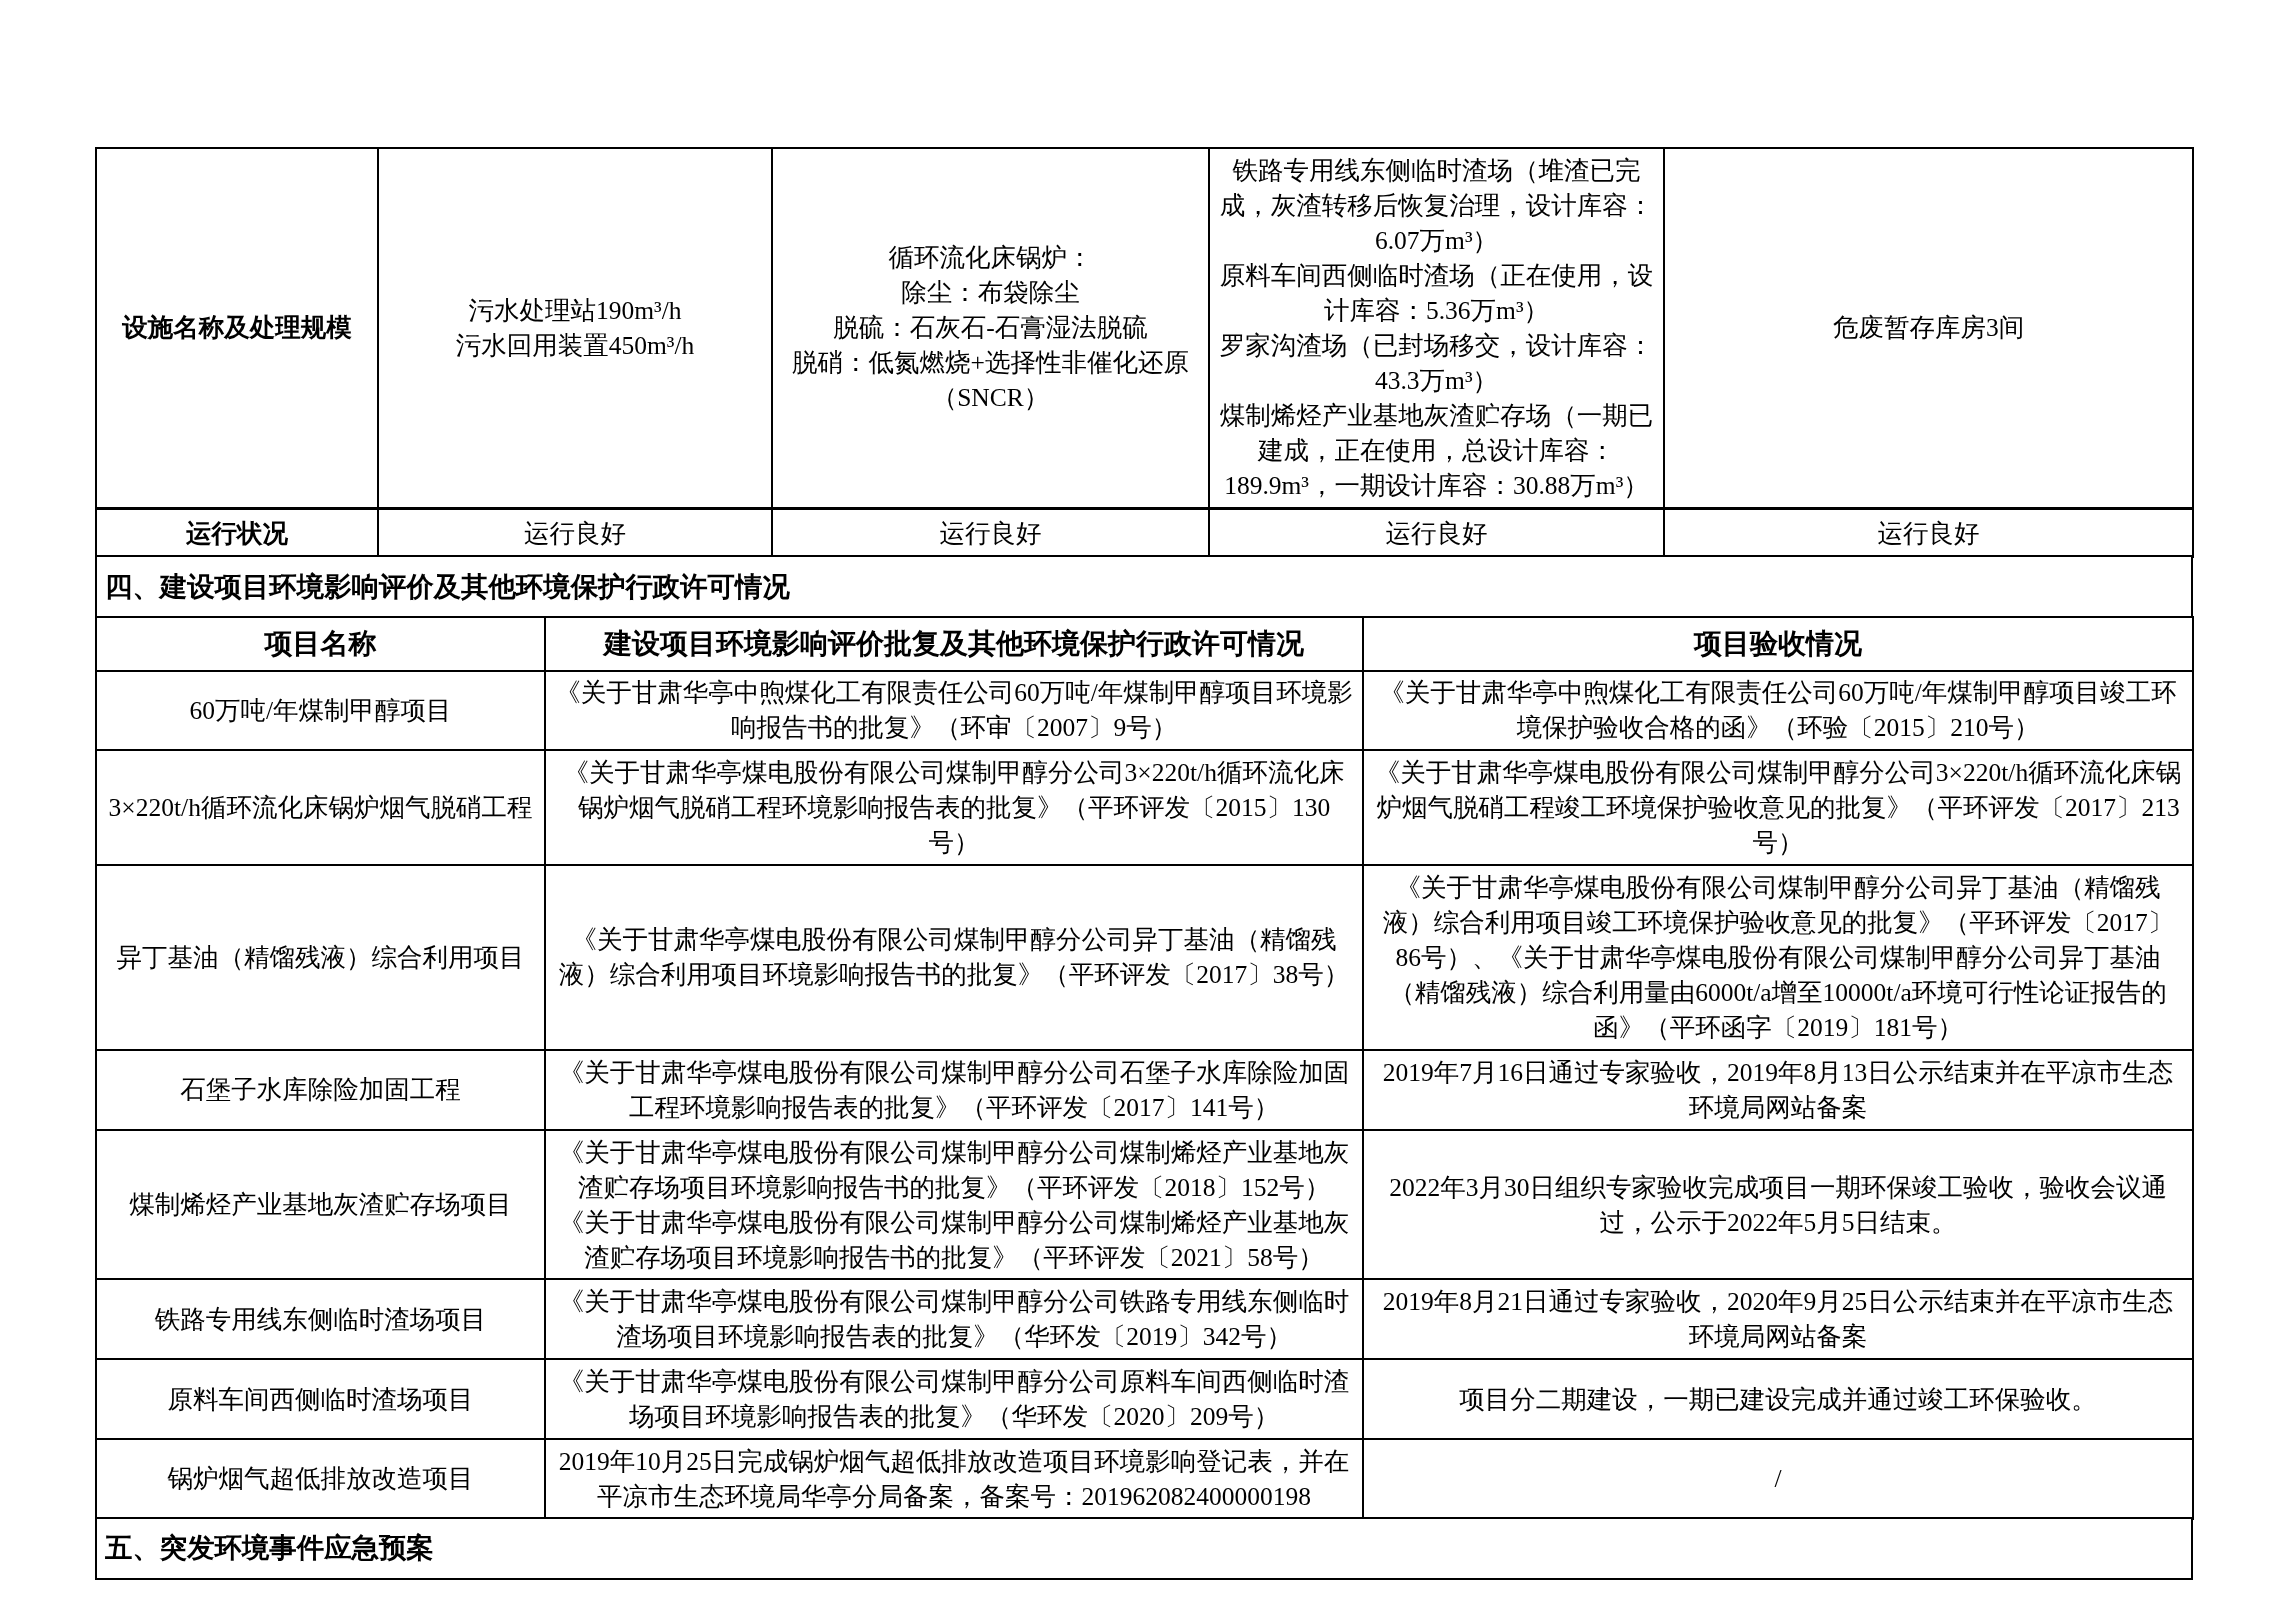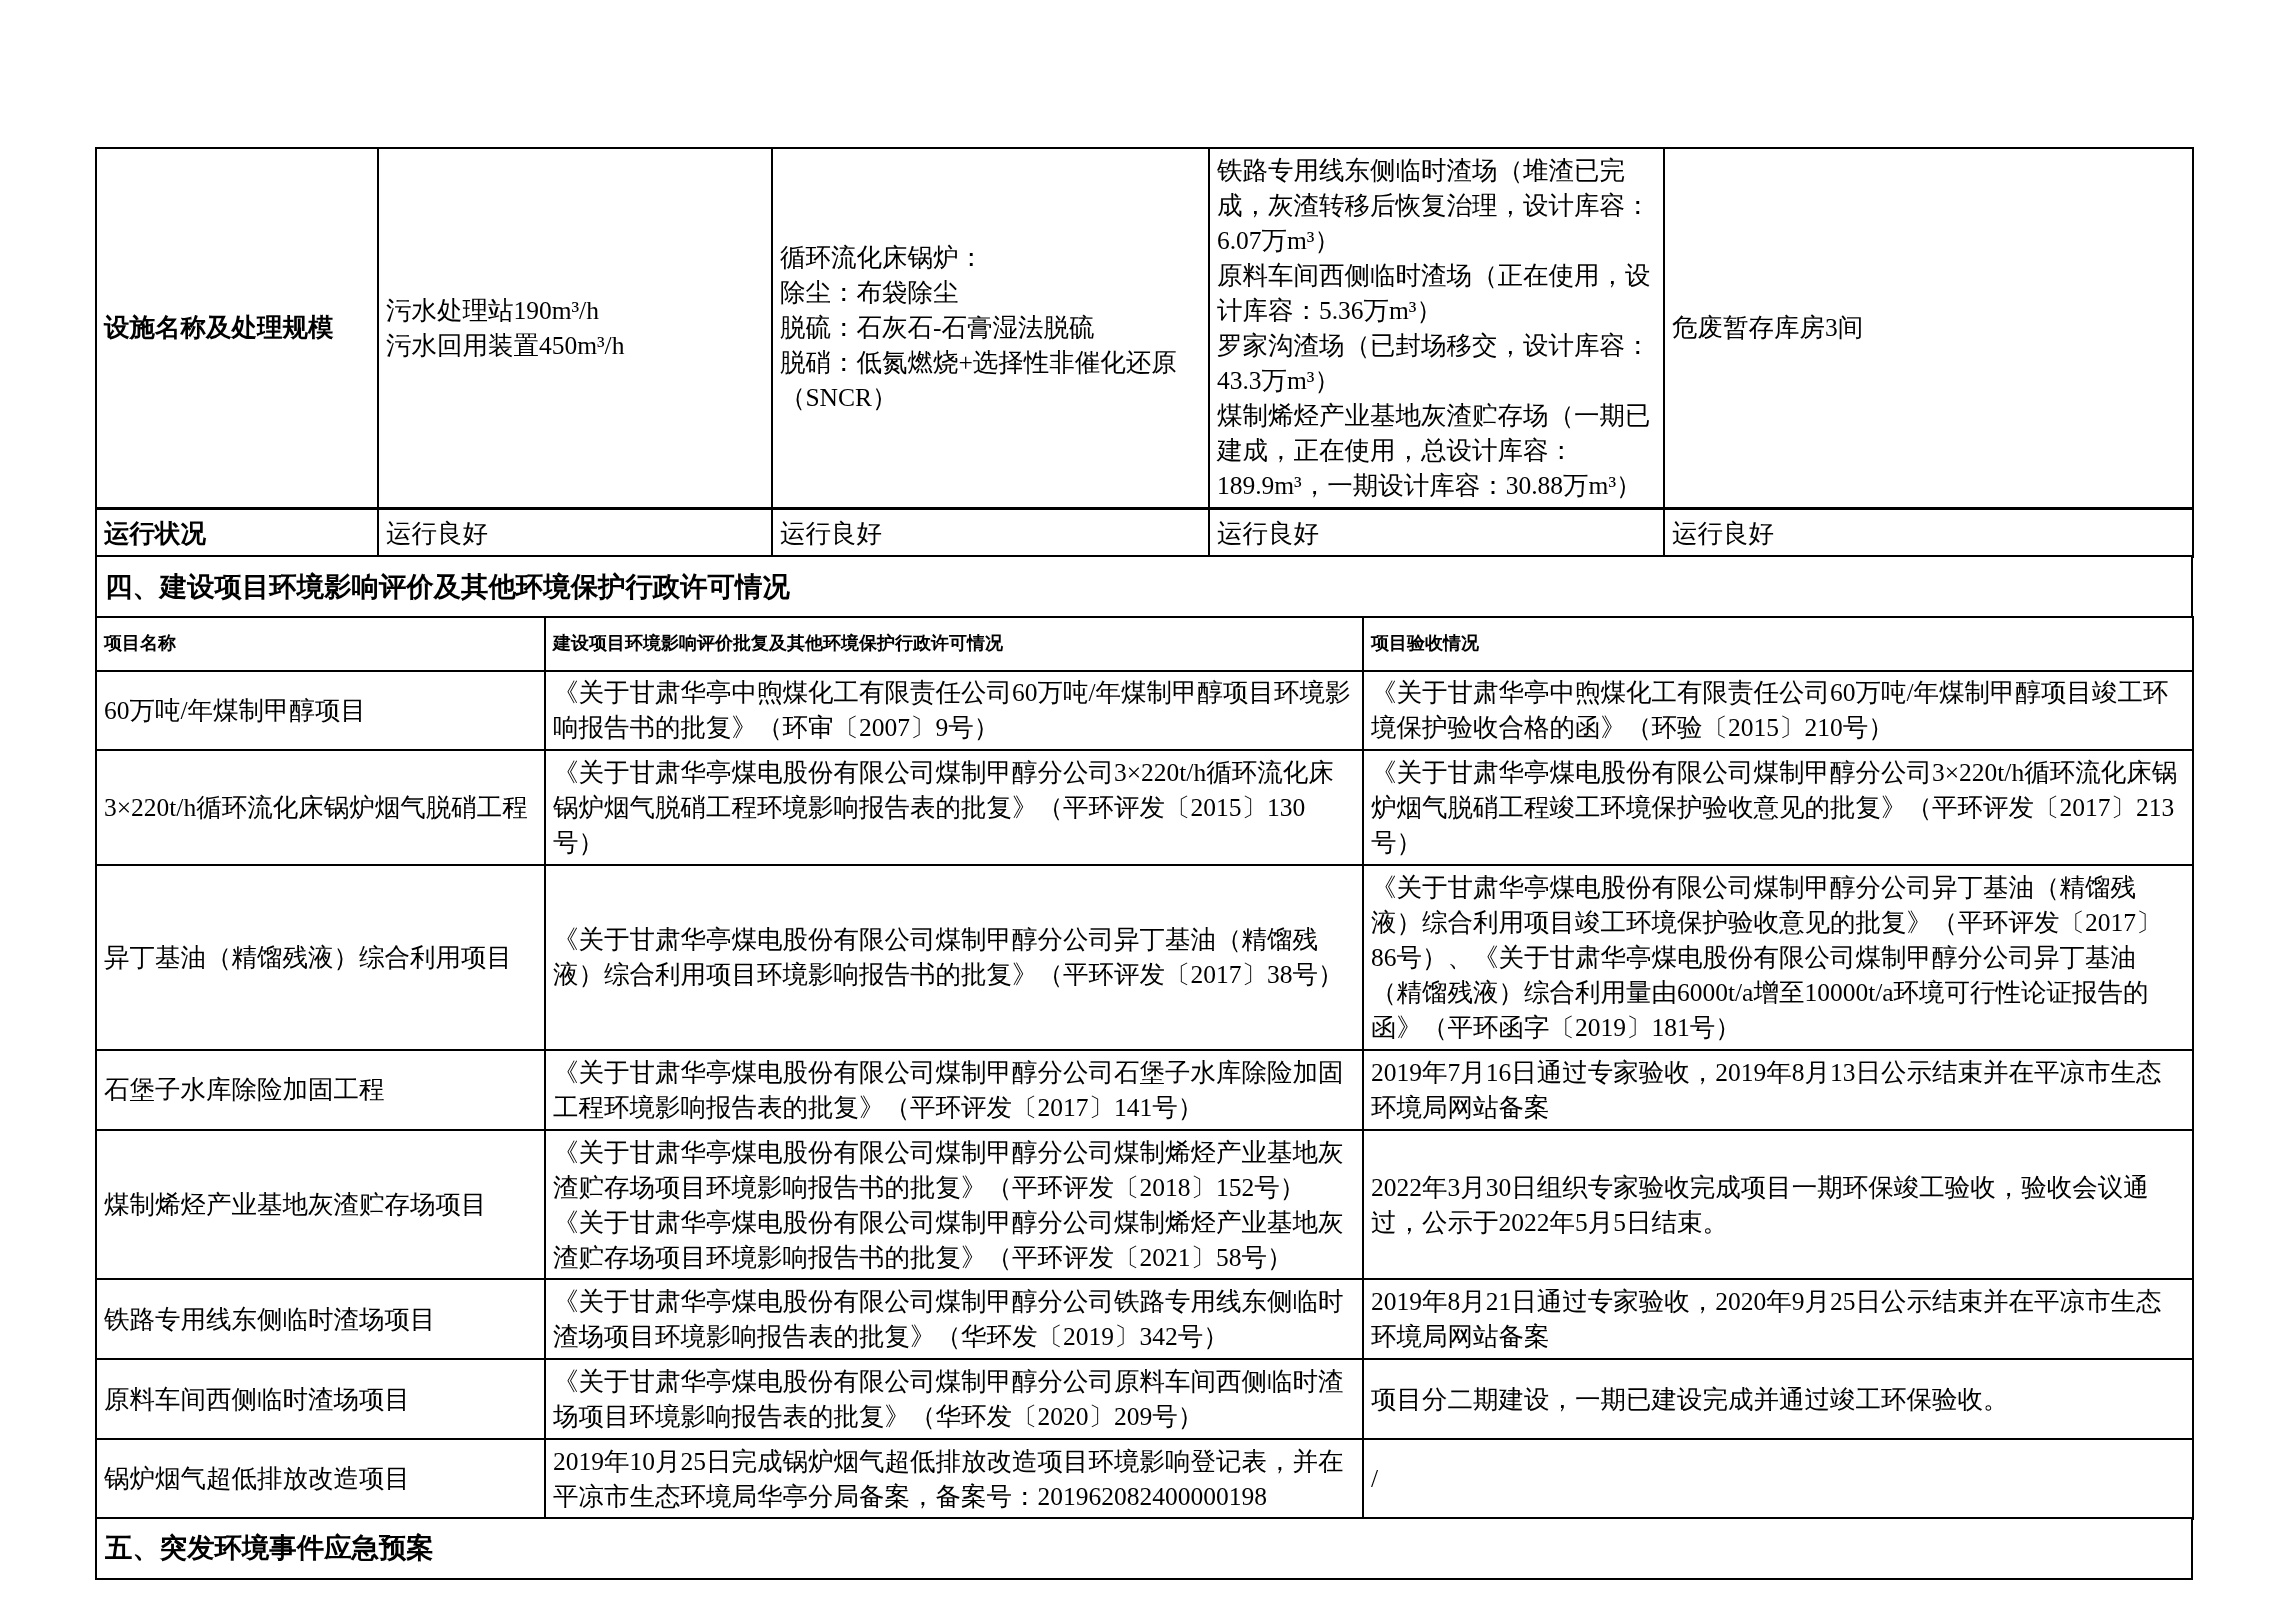--- a/index.html
+++ b/index.html
@@ -20,27 +20,27 @@
 
   table.tbl {
     border-collapse: collapse;
     table-layout: fixed;
     width: 2098px;
     border: 2.9px solid #000;
   }
   .tbl td, .tbl th {
     border: 2px solid #000;
     vertical-align: middle;
-    text-align: left;
+    text-align: center;
     padding: 3.9px 6.9px;
     font-size: 25.5px;
     line-height: 35px;
     overflow: hidden;
   }
-  .tbl th { font-weight: bold; font-size: 18px; }
+  .tbl th { font-weight: bold; font-size: 28px; }
   .hdr { font-weight: bold; font-size: 26.5px; margin-left: 32px; }
   .para { margin: 0; }
 
   
   .cell-boiler { text-align: left; padding-left: 39px; padding-right: 9.8px; }
   .cell-dumps { font-size: 24.5px; line-height: 33px; padding: 2px 5.9px; }
   tr.r-status td { border-top: 3.9px solid #000; }
 
   
   .h348 { height: 341px; }

